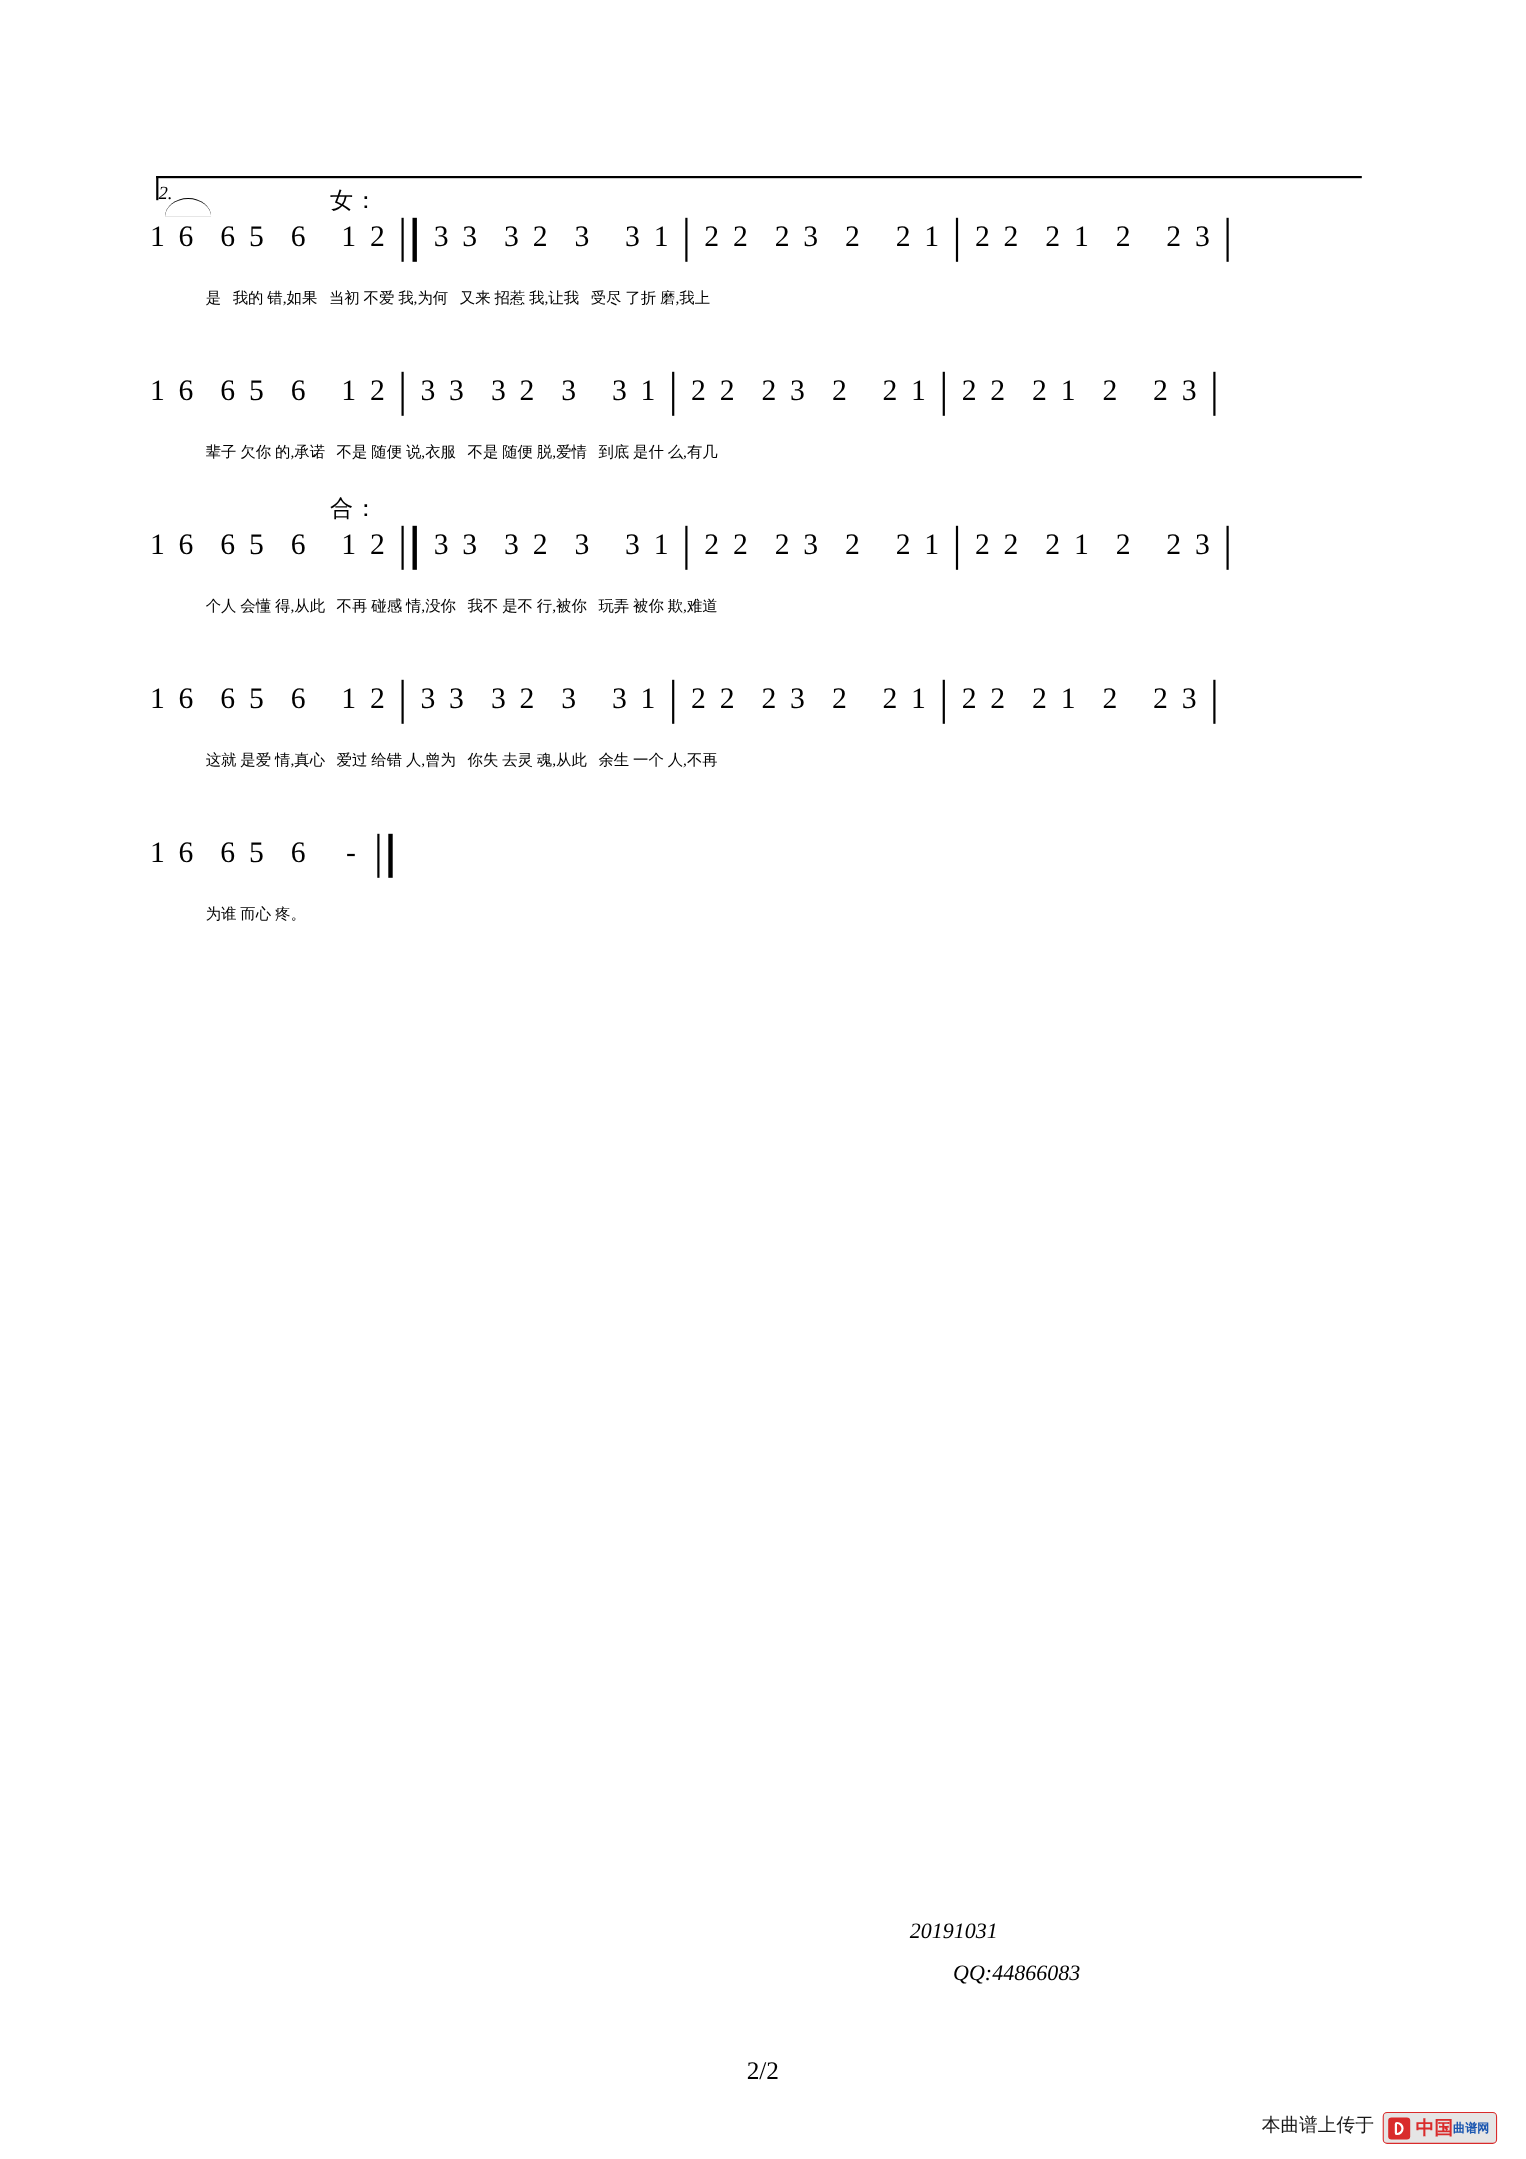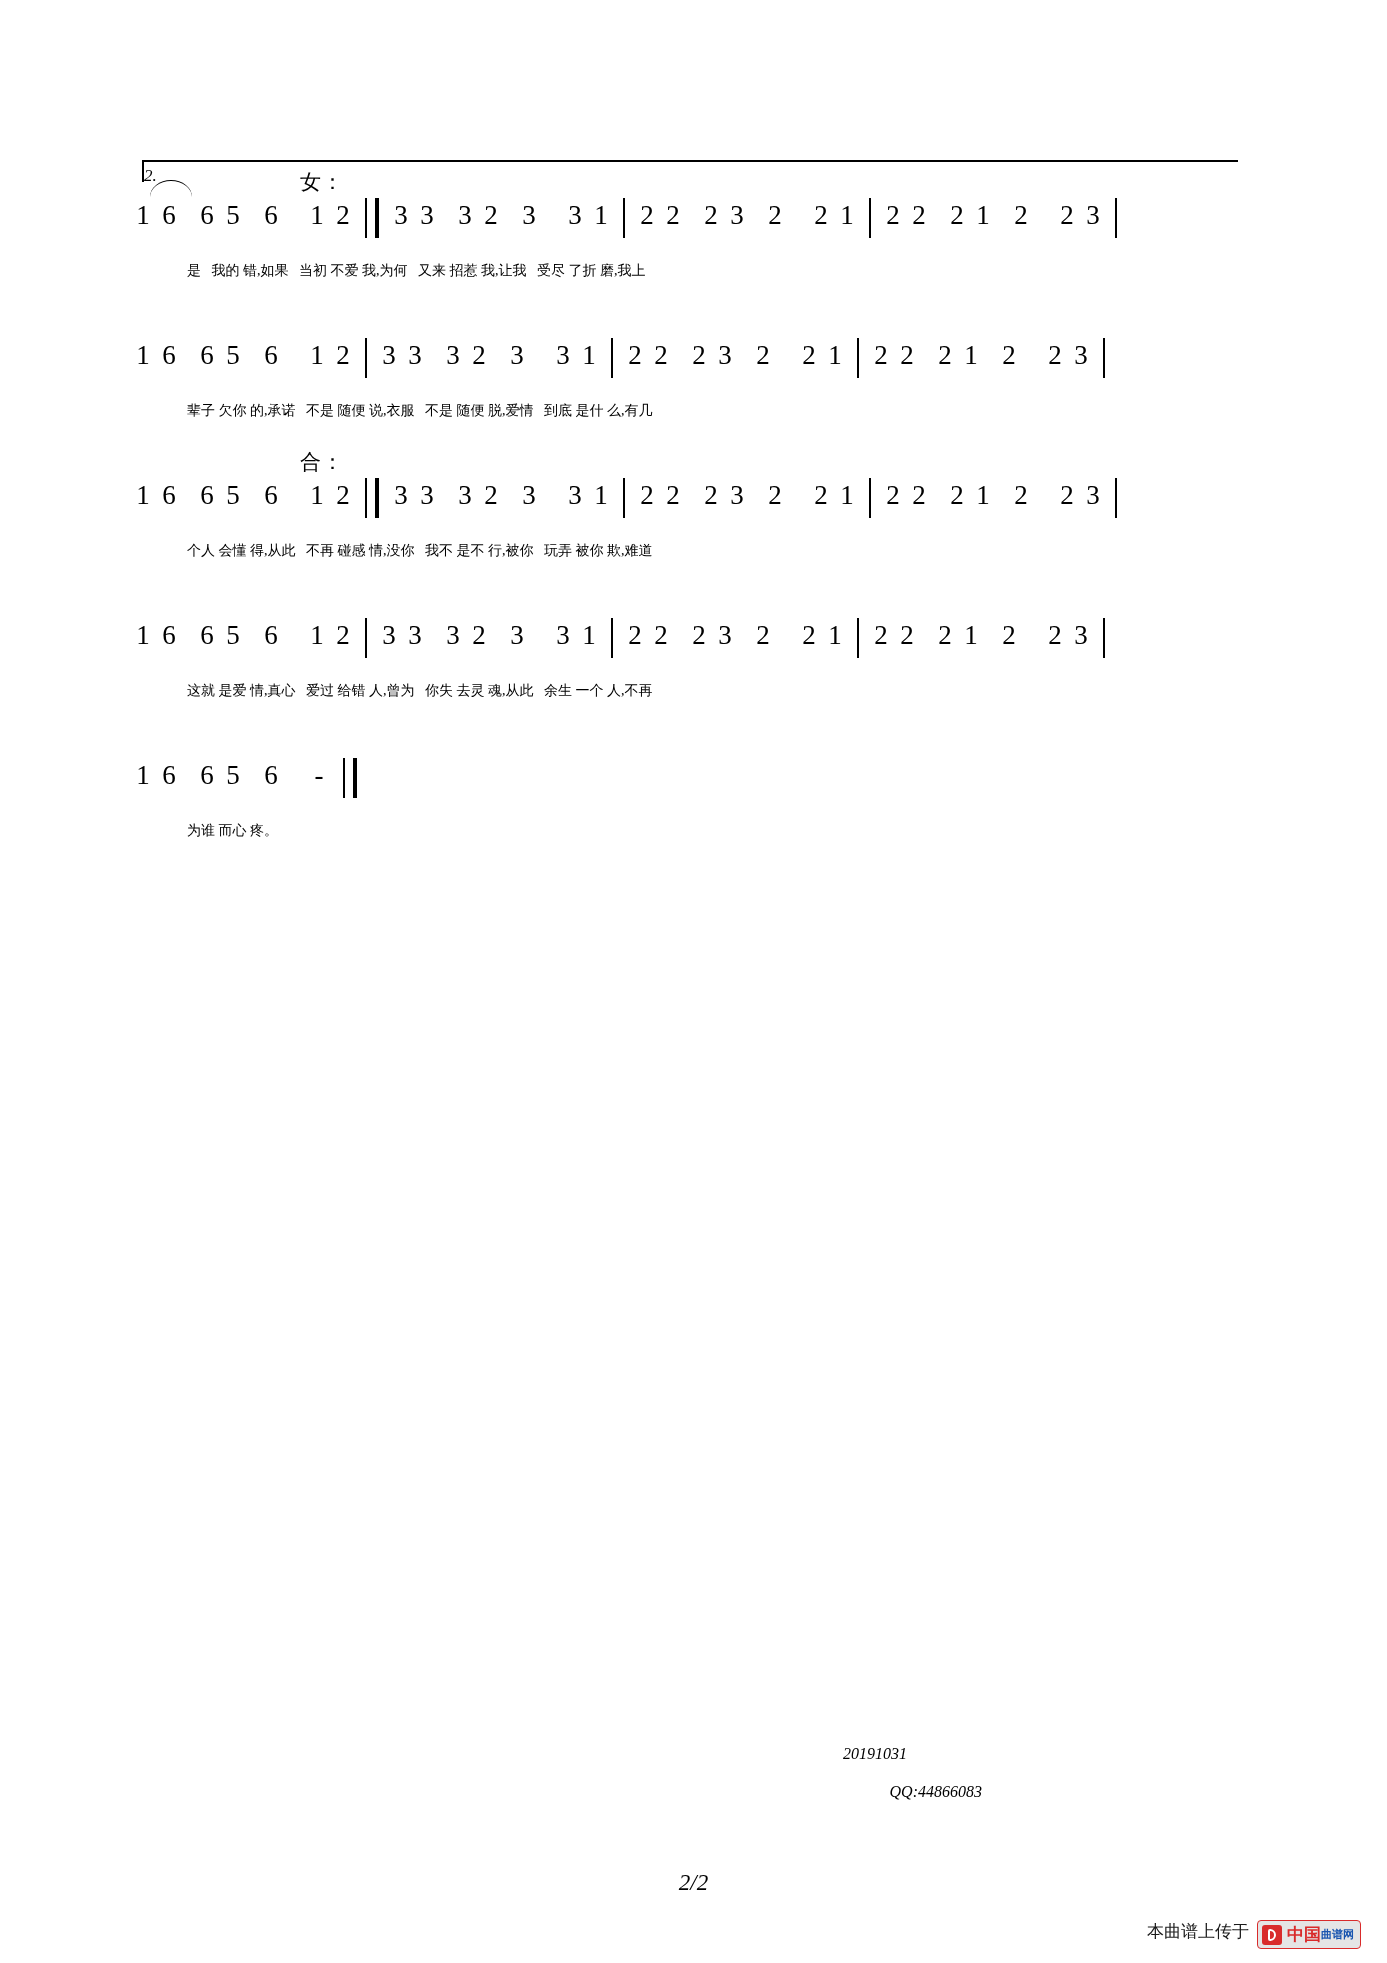--- a/index.html
+++ b/index.html
@@ -133,29 +133,28 @@
     letter-spacing: 0px;
     margin-left: 44px;
   }
 
   
   .footer-info {
     position: absolute;
     right: 140px;
     font-style: italic;
     font-family: "Liberation Serif", serif;
-    font-size: 16px;
+    font-size: 20px;
     text-align: left;
   }
   .page-number {
     position: absolute;
     left: 0;
     width: 1387px;
     text-align: center;
-    font-style: italic;
     font-size: 23px;
   }
   .credit {
     position: absolute;
     right: 26px;
     bottom: 14px;
     display: flex;
     align-items: flex-start;
     font-size: 17px;
     font-family: "Liberation Sans", sans-serif;

